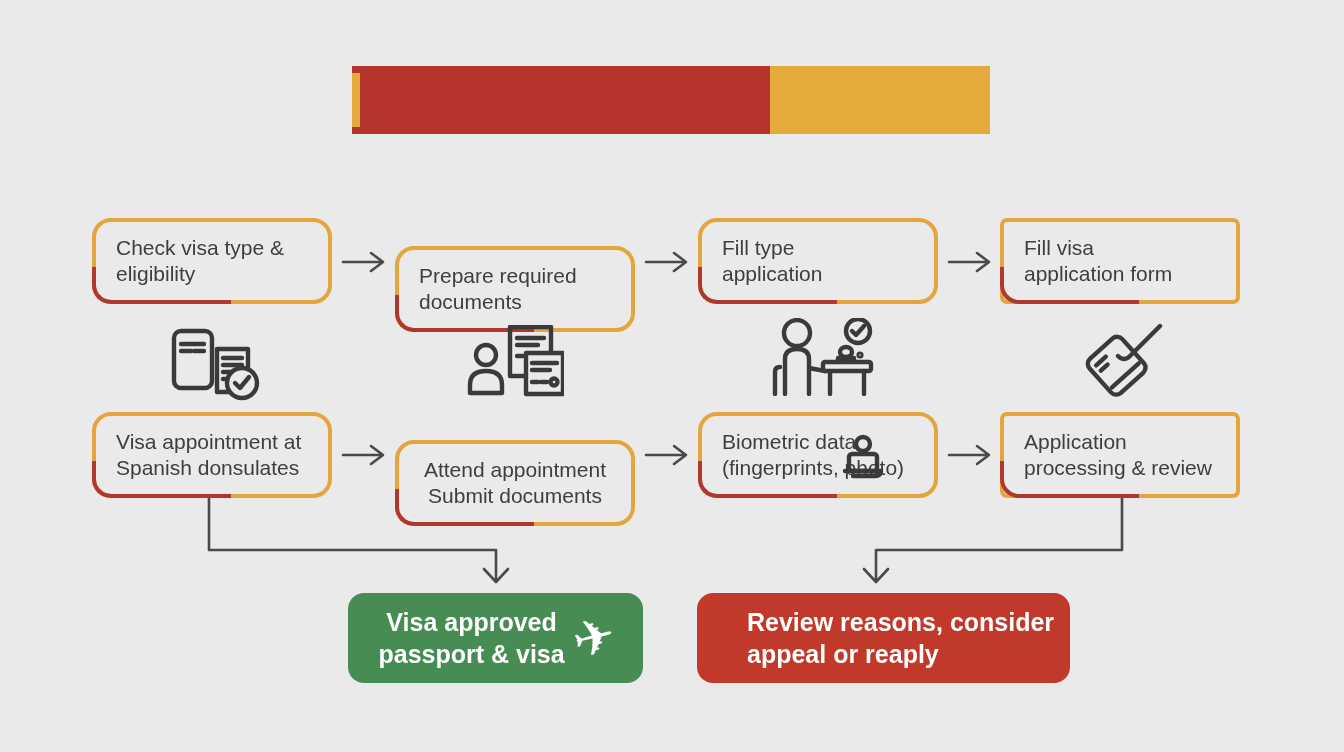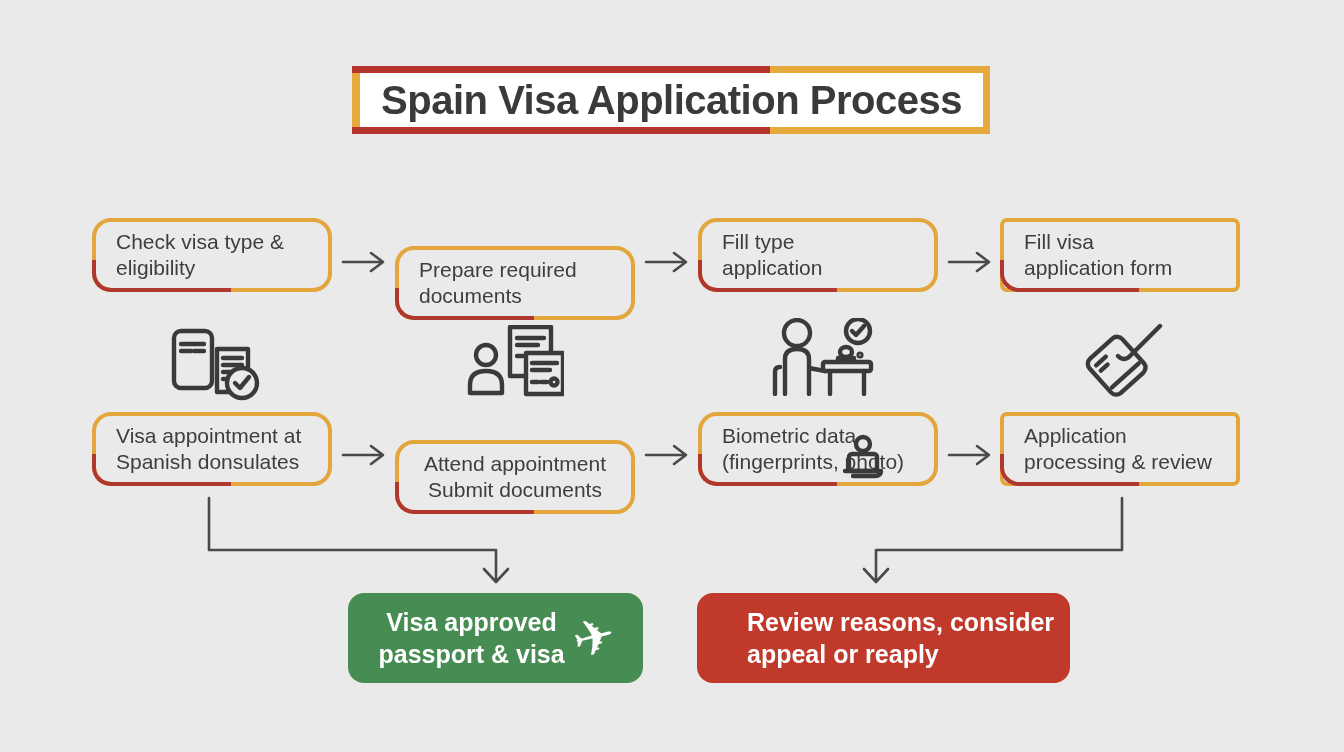--- a/index.html
+++ b/index.html
@@ -22,21 +22,21 @@
   .title-inner{
     position:absolute;left:8px;top:7px;right:7px;bottom:7px;background:#FFFFFF;
     display:flex;align-items:center;justify-content:center;
   }
   .title-text{
     font-size:40px;font-weight:bold;color:#3A3A3A;letter-spacing:-0.5px;white-space:nowrap;
   }
 
   
   .step{
-    width:240px;height:74px;border:4px solid #E2A63C;border-radius:19px;
+    width:240px;height:86px;border:4px solid #E2A63C;border-radius:19px;
     box-sizing:border-box;display:flex;align-items:center;
     padding:0 20px;background:transparent;
   }
   .step::before{
     content:"";position:absolute;left:-4px;bottom:-4px;width:58%;height:42%;
     border-left:4px solid #B0372E;border-bottom:4px solid #B0372E;
     border-bottom-left-radius:19px;pointer-events:none;
   }
   .step-label{font-size:21px;line-height:26px;color:#3E3E3E;}
   .step.center{justify-content:flex-start;text-align:center;}
@@ -66,23 +66,20 @@
   .mini-icon{position:absolute;left:138px;top:18px;}
 
   
   .connectors{left:0;top:0;pointer-events:none;}
 </style>
 </head>
 <body>
 
 <div class="abs title-wrap">
   <div class="title-left-accent"></div>
-  <div class="title-inner">
-    <div class="title-text">Spain Visa Application Process</div>
-  </div>
 </div>
 
 <svg class="abs connectors" width="1344" height="752" viewBox="0 0 1344 752">
   <g stroke="#4A4A4A" stroke-width="2.6" fill="none" stroke-linecap="round" stroke-linejoin="round">
     <path d="M343 262 H381 M371 253 L383 262 L371 271"></path>
     <path d="M646 262 H684 M674 253 L686 262 L674 271"></path>
     <path d="M949 262 H987 M977 253 L989 262 L977 271"></path>
     <path d="M343 455 H381 M371 446 L383 455 L371 464"></path>
     <path d="M646 455 H684 M674 446 L686 455 L674 464"></path>
     <path d="M949 455 H987 M977 446 L989 455 L977 464"></path>

